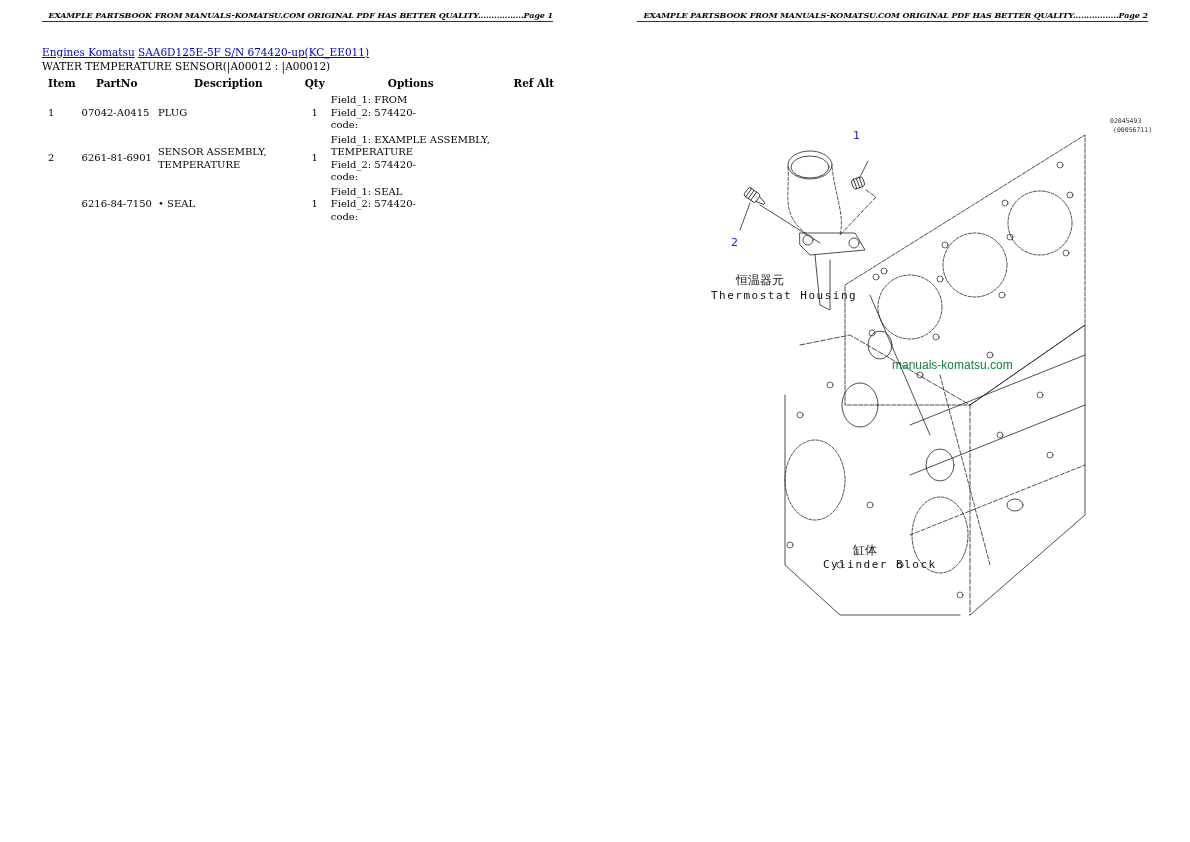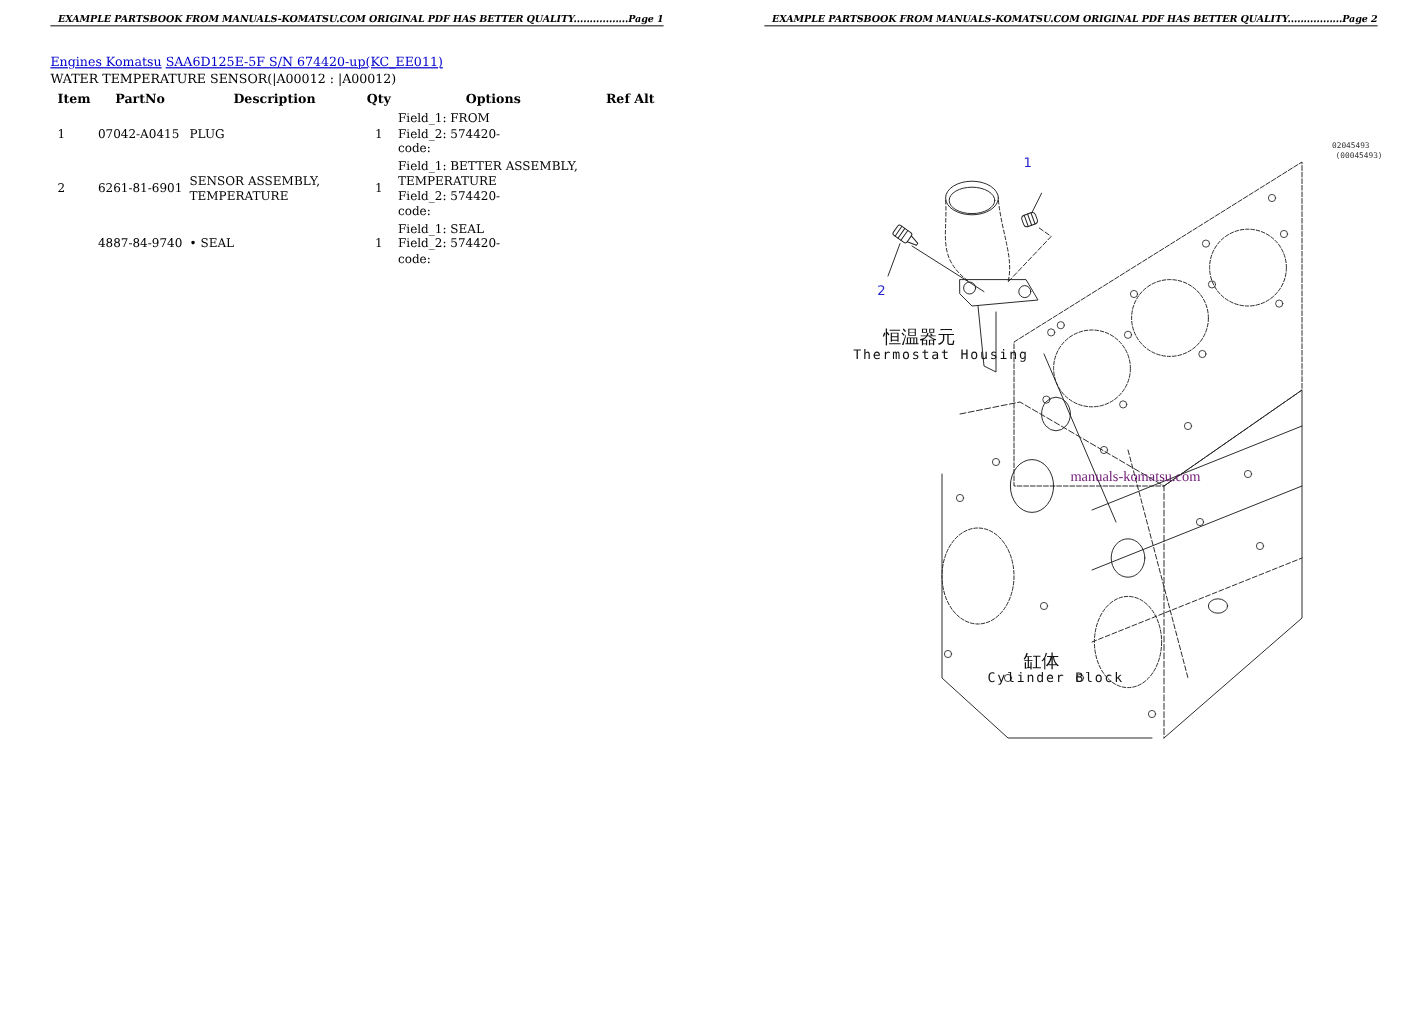--- a/index.html
+++ b/index.html
@@ -9,36 +9,36 @@
   .page-right { left: 595px; width: 595px; }
   .page-header { position: absolute; top: 10px; font-size: 8px; font-weight: bold; font-style: italic; text-align: right; border-bottom: 1px solid #333; padding-bottom: 1px; white-space: nowrap; letter-spacing: -0.1px; }
   .page-left .page-header { left: 42px; width: 511px; }
   .page-right .page-header { left: 42px; width: 511px; }
   .breadcrumb { position: absolute; left: 42px; top: 46px; font-size: 10.5px; white-space: nowrap; }
   .breadcrumb a { color: #0000cc; text-decoration: underline; margin-top: 13px; }
   .section-title { position: absolute; left: 42px; top: 60px; font-size: 10.5px; white-space: nowrap; }
   table.parts { position: absolute; left: 42px; top: 76px; width: 515px; border-collapse: collapse; font-size: 10px; }
   table.parts th { font-weight: bold; font-size: 10.5px; text-align: center; padding: 1px 3px 4px 3px; white-space: nowrap; }
   table.parts th.col-item { text-align: center; padding-left: 6px; }
-  table.parts th.col-ref { }
+  table.parts th.col-ref { text-align: right; }
   table.parts td { vertical-align: middle; padding: 1px 3px; line-height: 12.5px; }
   td.c-item { width: 24px; padding-left: 6px !important; }
   td.c-part { width: 66px; white-space: nowrap; }
   td.c-desc { width: 150px; }
   td.c-qty { width: 18px; text-align: center; }
   td.c-opt { width: 160px; }
   td.c-ref { width: 60px; }
   .opt-line { display: block; white-space: nowrap; }
   .drawing { position: absolute; left: 640px; top: 95px; width: 520px; height: 530px; }
   .drawing svg { position: absolute; left: 0; top: 0; }
   .callout { position: absolute; color: #2222cc; font-family: "DejaVu Sans", "Liberation Sans", sans-serif; font-size: 11px; }
   .drawing-code { position: absolute; font-family: "DejaVu Sans Mono", "Liberation Mono", monospace; font-size: 6.5px; color: #333; line-height: 9px; }
   .drawing-label { position: absolute; font-family: "DejaVu Sans Mono", "Liberation Mono", monospace; font-size: 11px; letter-spacing: 1.5px; color: #111; white-space: nowrap; }
-  .drawing-label-cjk { position: absolute; font-family: Liberation Serif, serif; font-size: 15px; color: #111; white-space: nowrap; }
-  .watermark { position: absolute; font-family: Liberation Serif, serif; font-size: 12px; color: #701a75; white-space: nowrap; margin-top: 32px; }
+  .drawing-label-cjk { position: absolute; font-family: Liberation Serif, serif; font-size: 12px; color: #111; white-space: nowrap; }
+  .watermark { position: absolute; font-family: Liberation Sans, sans-serif; font-size: 12px; color: #15803d; white-space: nowrap; }
 </style>
 </head>
 <body>
 
 <div class="page page-left">
   <div class="page-header">EXAMPLE PARTSBOOK FROM MANUALS-KOMATSU.COM ORIGINAL PDF HAS BETTER QUALITY.................Page 1</div>
 
   <div class="breadcrumb">
     <a href="#">Engines Komatsu</a>
     <a href="#">SAA6D125E-5F S/N 674420-up(KC_EE011)</a>
@@ -69,30 +69,30 @@
           <span class="opt-line">code:</span>
         </td>
         <td class="c-ref"></td>
       </tr>
       <tr>
         <td class="c-item">2</td>
         <td class="c-part">6261-81-6901</td>
         <td class="c-desc">SENSOR ASSEMBLY, TEMPERATURE</td>
         <td class="c-qty">1</td>
         <td class="c-opt">
-          <span class="opt-line">Field_1: BETTER ASSEMBLY,</span>
+          <span class="opt-line">Field_1: EXAMPLE ASSEMBLY,</span>
           <span class="opt-line">TEMPERATURE</span>
           <span class="opt-line">Field_2: 574420-</span>
           <span class="opt-line">code:</span>
         </td>
         <td class="c-ref"></td>
       </tr>
       <tr>
         <td class="c-item"></td>
-        <td class="c-part">4887-84-9740</td>
+        <td class="c-part">6216-84-7150</td>
         <td class="c-desc">• SEAL</td>
         <td class="c-qty">1</td>
         <td class="c-opt">
           <span class="opt-line">Field_1: SEAL</span>
           <span class="opt-line">Field_2: 574420-</span>
           <span class="opt-line">code:</span>
         </td>
         <td class="c-ref"></td>
       </tr>
     </tbody>
@@ -179,21 +179,21 @@
       <circle cx="350" cy="260" r="3"></circle>
         <circle cx="360" cy="340" r="3"></circle>
         <circle cx="190" cy="290" r="3"></circle>
     </g>
     <path d="M300 280 L 350 470" stroke-dasharray="4 2"></path>
     <path d="M230 200 L 290 340"></path>
   </svg>
 
   <div class="drawing-code" style="left:470px; top:22px;">
     <span style="display:block;">02045493</span>
-    <span style="display:block; padding-left:3px;">(00045493)</span>
+    <span style="display:block; padding-left:3px;">(00056711)</span>
   </div>
 
   <div class="callout" style="left:213px; top:34px;">1</div>
   <div class="callout" style="left:91px; top:141px;">2</div>
 
   <div class="drawing-label-cjk" style="left:96px; top:177px;">恒温器元</div>
   <div class="drawing-label" style="left:71px; top:194px;">Thermostat Housing</div>
 
   <div class="watermark" style="left:252px; top:263px;">manuals-komatsu.com</div>
 

